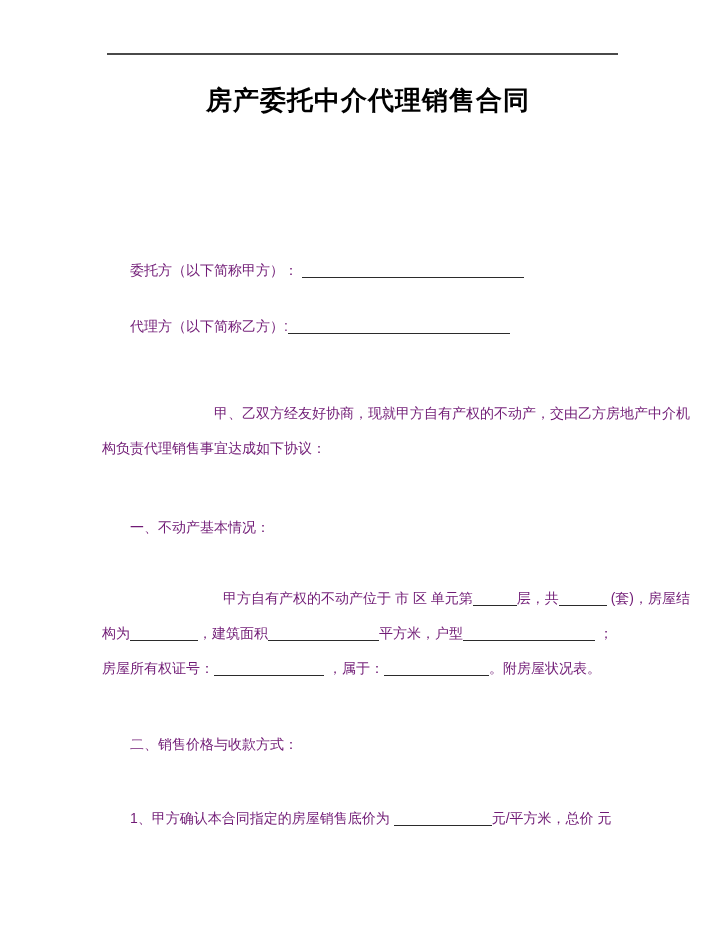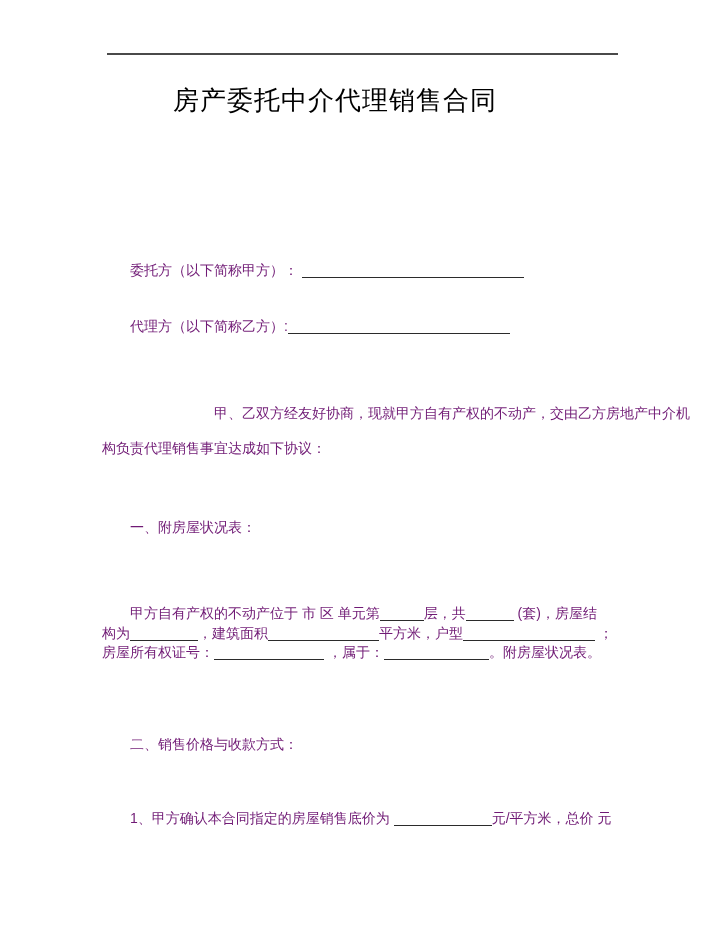--- a/index.html
+++ b/index.html
@@ -26,24 +26,25 @@
   }
   .doc-title {
     position: absolute;
     left: 0;
     top: 81px;
     width: 670px;
     margin: 0;
     text-align: center;
     font-size: 26px;
     line-height: 38px;
-    font-weight: normal;
+    font-weight: bold;
     color: #000000;
     letter-spacing: 1px;
     white-space: pre;
+    padding-left: 33px;
   }
   .line {
     position: absolute;
     left: 102px;
     width: 560px;
     font-size: 14px;
     line-height: 35px;
     height: 35px;
     white-space: pre;
     color: #701a75;
@@ -56,44 +57,44 @@
     height: 12px;
     border-bottom: 1px solid #2b2b2b;
     margin-bottom: -3px;
   }
   
   .y-party-a   { top: 253px; }
   .y-party-b   { top: 309px; }
   .y-pre-1     { top: 396px; text-align: right; }
   .y-pre-2     { top: 431px; }
   .y-sec1      { top: 510px; }
-  .y-prop-1    { top: 596px; }
+  .y-prop-1    { top: 581px; text-align: right; }
   .y-prop-2    { top: 616px; }
-  .y-prop-3    { top: 635px; }
+  .y-prop-3    { top: 651px; }
   .y-sec2      { top: 727px; }
   .y-price-1   { top: 801px; }
 </style>
 </head>
 <body>
 
 <div class="page">
 
   <div class="header-rule"></div>
 
   <h1 class="doc-title">房产委托中介代理销售合同</h1>
 
   <div class="line indent y-party-a"><span>委托方（以下简称甲方）： </span><span class="blank" style="width: 222px;"></span></div>
 
   <div class="line indent y-party-b"><span>代理方（以下简称乙方）:</span><span class="blank" style="width: 222px;"></span></div>
 
   <div class="line indent y-pre-1"><span>甲、乙双方经友好协商，现就甲方自有产权的不动产，交由乙方房地产中介机</span></div>
 
   <div class="line y-pre-2"><span>构负责代理销售事宜达成如下协议：</span></div>
 
-  <div class="line indent y-sec1"><span>一、附房屋状况表：</span></div>
+  <div class="line indent y-sec1"><span>一、不动产基本情况：</span></div>
 
   <div class="line indent y-prop-1"><span>甲方自有产权的不动产位于 市 区 单元第</span><span class="blank" style="width: 44px;"></span><span>层，共</span><span class="blank" style="width: 48px;"></span><span> (套)，房屋结</span></div>
 
   <div class="line y-prop-2"><span>构为</span><span class="blank" style="width: 68px;"></span><span>，建筑面积</span><span class="blank" style="width: 111px;"></span><span>平方米，户型</span><span class="blank" style="width: 132px;"></span><span> ；</span></div>
 
   <div class="line y-prop-3"><span>房屋所有权证号：</span><span class="blank" style="width: 110px;"></span><span> ，属于：</span><span class="blank" style="width: 105px;"></span><span>。附房屋状况表。</span></div>
 
   <div class="line indent y-sec2"><span>二、销售价格与收款方式：</span></div>
 
   <div class="line indent y-price-1"><span>1、甲方确认本合同指定的房屋销售底价为 </span><span class="blank" style="width: 98px;"></span><span>元/平方米，总价 元</span></div>

